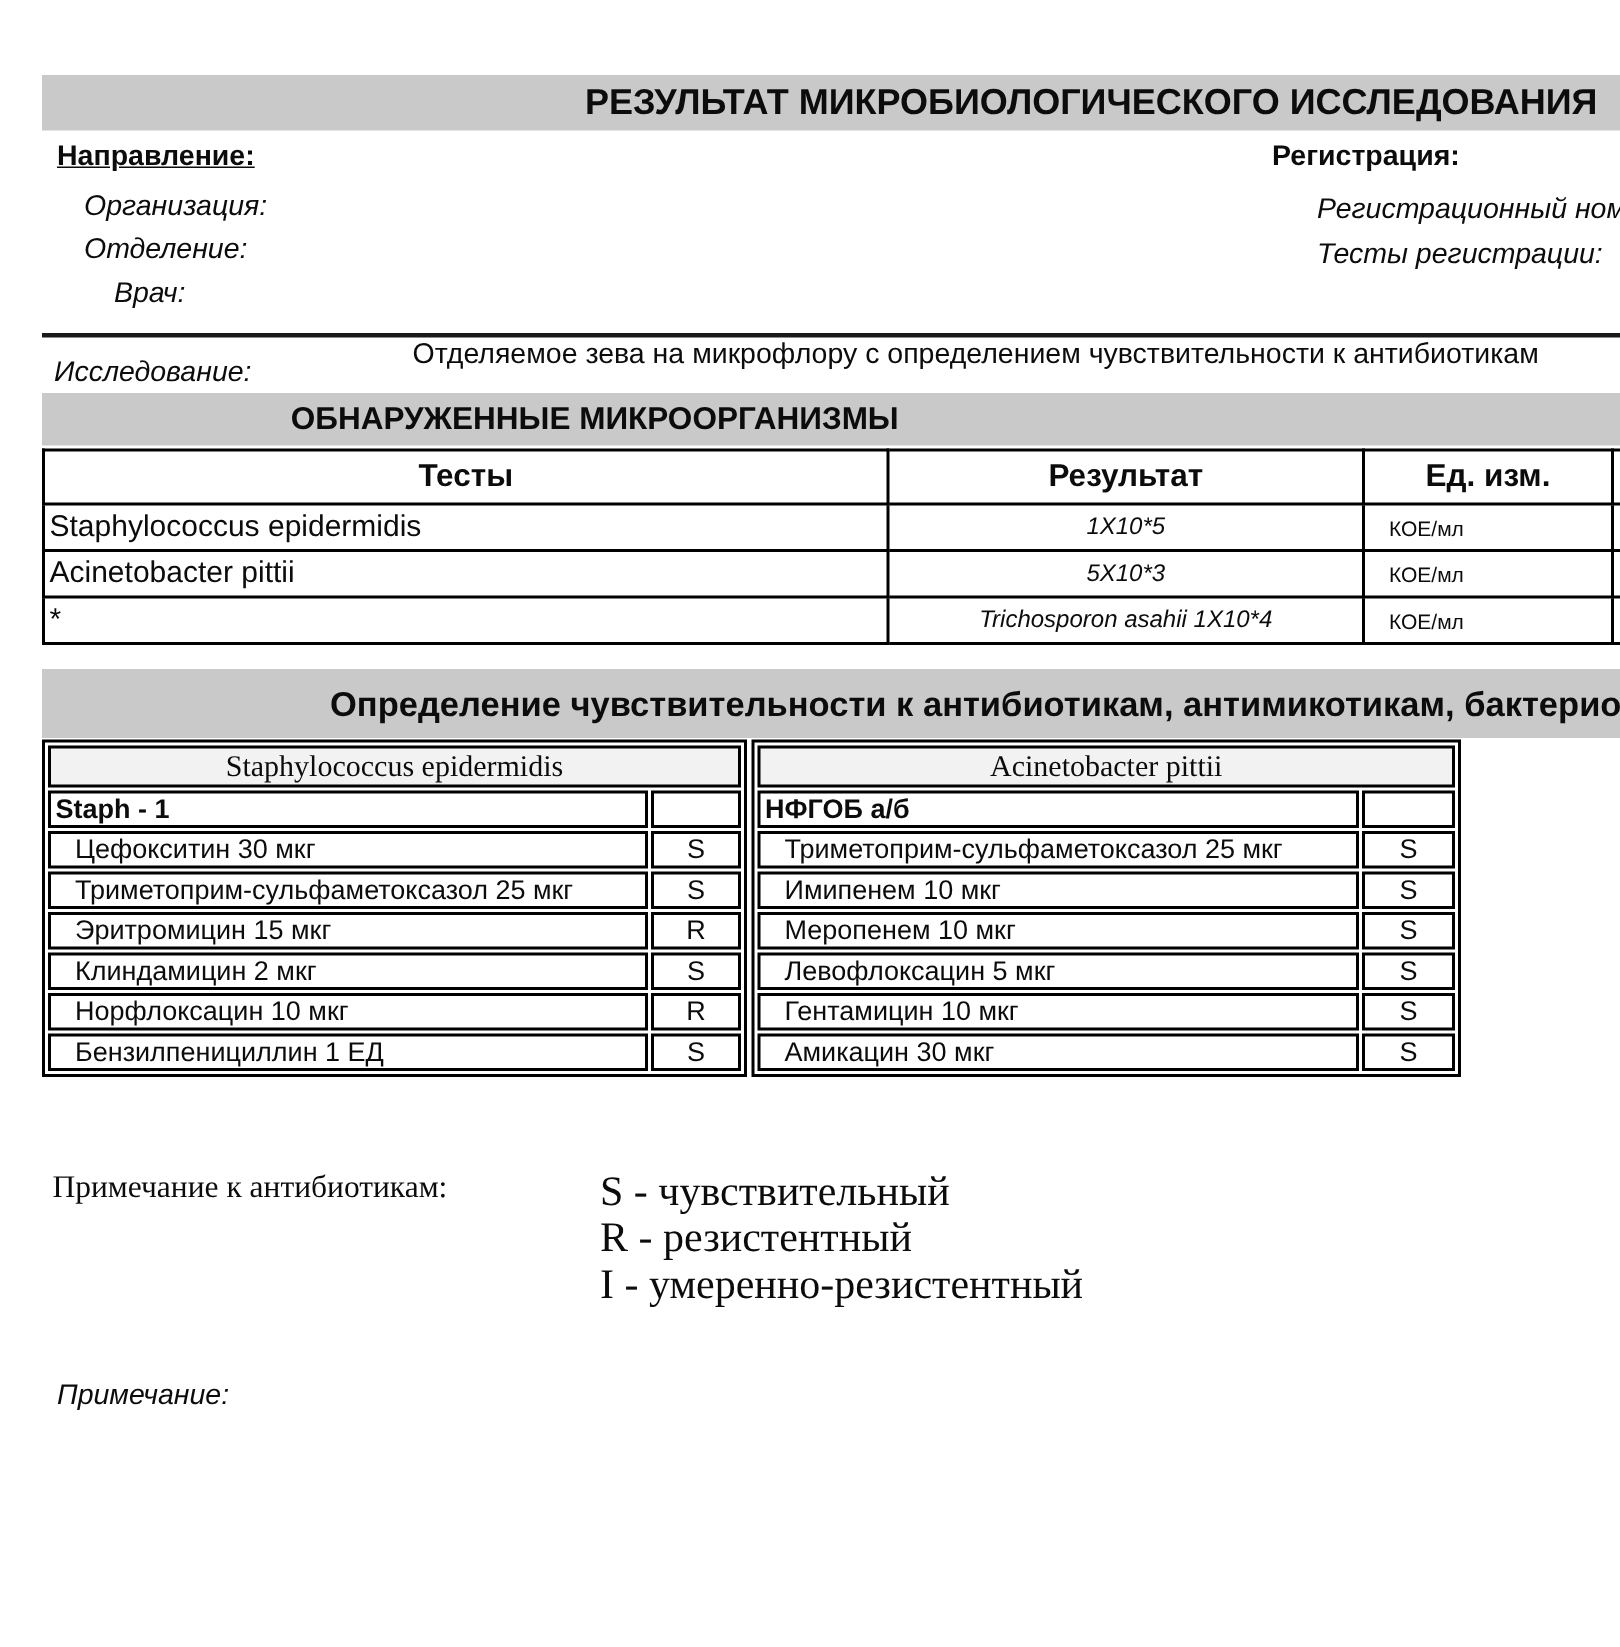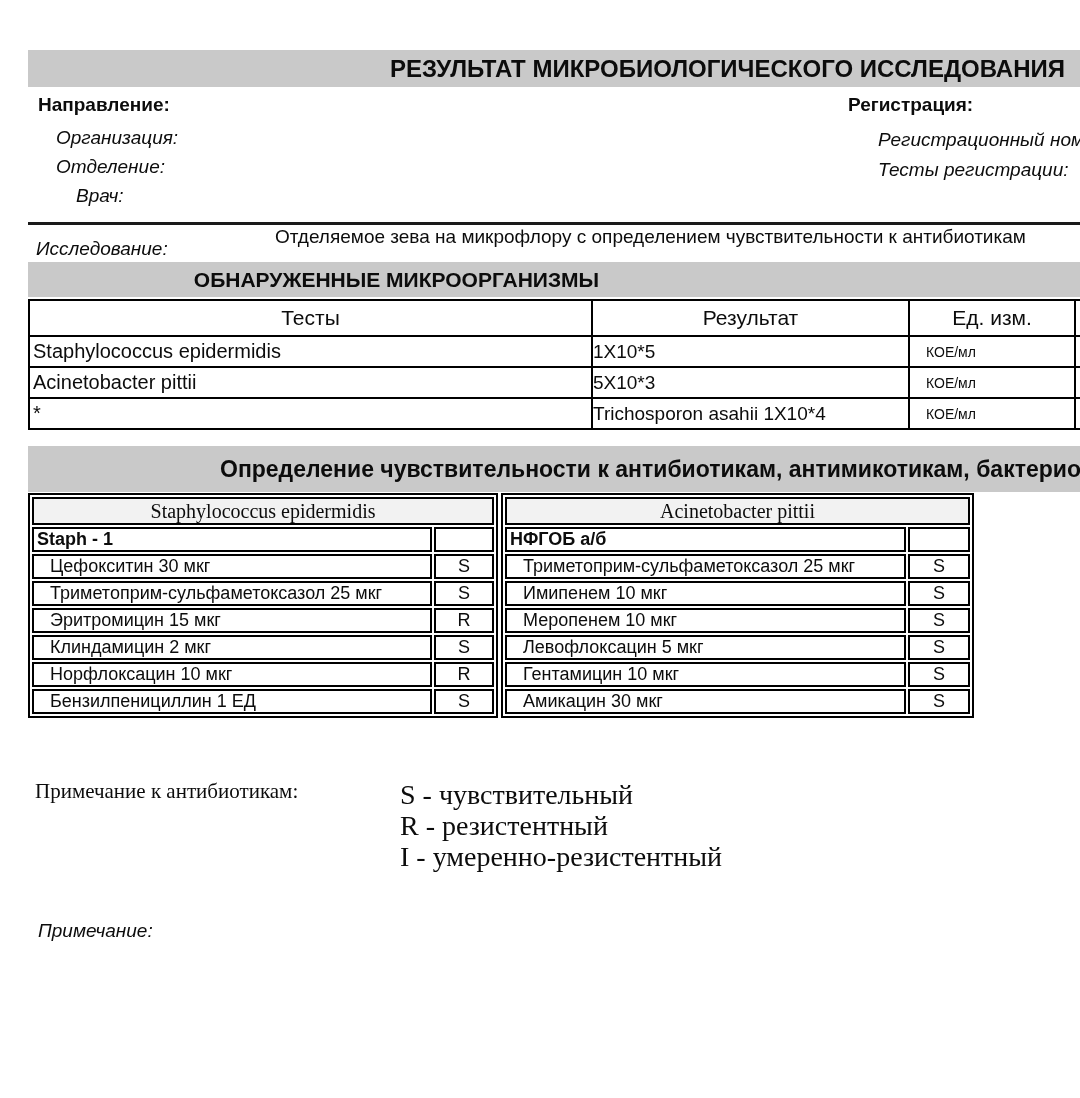--- a/index.html
+++ b/index.html
@@ -47,24 +47,24 @@
     left: 28px; top: 299px;
     width: 1106px;
     border-collapse: collapse;
     table-layout: fixed;
   }
   #organisms-table th, #organisms-table td {
     border: 2px solid #000;
     overflow: hidden;
     white-space: nowrap;
   }
-  #organisms-table th { height: 36px; font-size: 21px; font-weight: normal; text-align: center; }
+  #organisms-table th { height: 36px; font-size: 21px; font-weight: bold; text-align: center; }
   #organisms-table td { height: 31px; font-size: 20px; }
   #organisms-table td.cell-test   { text-align: left; padding-left: 3px; }
-  #organisms-table td.cell-result { text-align: left; font-size: 19px; }
+  #organisms-table td.cell-result { text-align: center; font-size: 16px; font-style: italic; }
   #organisms-table td.cell-unit   { text-align: left; padding-left: 16px; font-size: 14px; }
 
   
   .sens-panel { position: absolute; top: 493px; }
   #sens-left  { left: 28px;  width: 470px; }
   #sens-right { left: 501px; width: 473px; }
   table.sens {
     width: 100%;
     border-collapse: separate;
     border-spacing: 2px;
@@ -104,21 +104,21 @@
     white-space: nowrap;
   }
 </style>
 </head>
 <body>
 
 <div id="title-bar" class="bar">
   <span>РЕЗУЛЬТАТ МИКРОБИОЛОГИЧЕСКОГО ИССЛЕДОВАНИЯ</span>
 </div>
 
-<div class="abs lbl-bold" style="left:38px; top:94px;">Направление:</div>
+<div class="abs lbl-bold" style="left:38px; top:94px;text-decoration:underline;">Направление:</div>
 <div class="abs lbl-italic" style="left:56px; top:127px;">Организация:</div>
 <div class="abs lbl-italic" style="left:56px; top:156px;">Отделение:</div>
 <div class="abs lbl-italic" style="left:56px; top:185px;margin-left:20px;">Врач:</div>
 
 <div class="abs lbl-bold" style="left:848px; top:94px;">Регистрация:</div>
 <div class="abs lbl-italic" style="left:878px; top:129px;">Регистрационный номер:</div>
 <div class="abs lbl-italic" style="left:878px; top:159px;">Тесты регистрации:</div>
 
 <div class="divider"></div>
 

